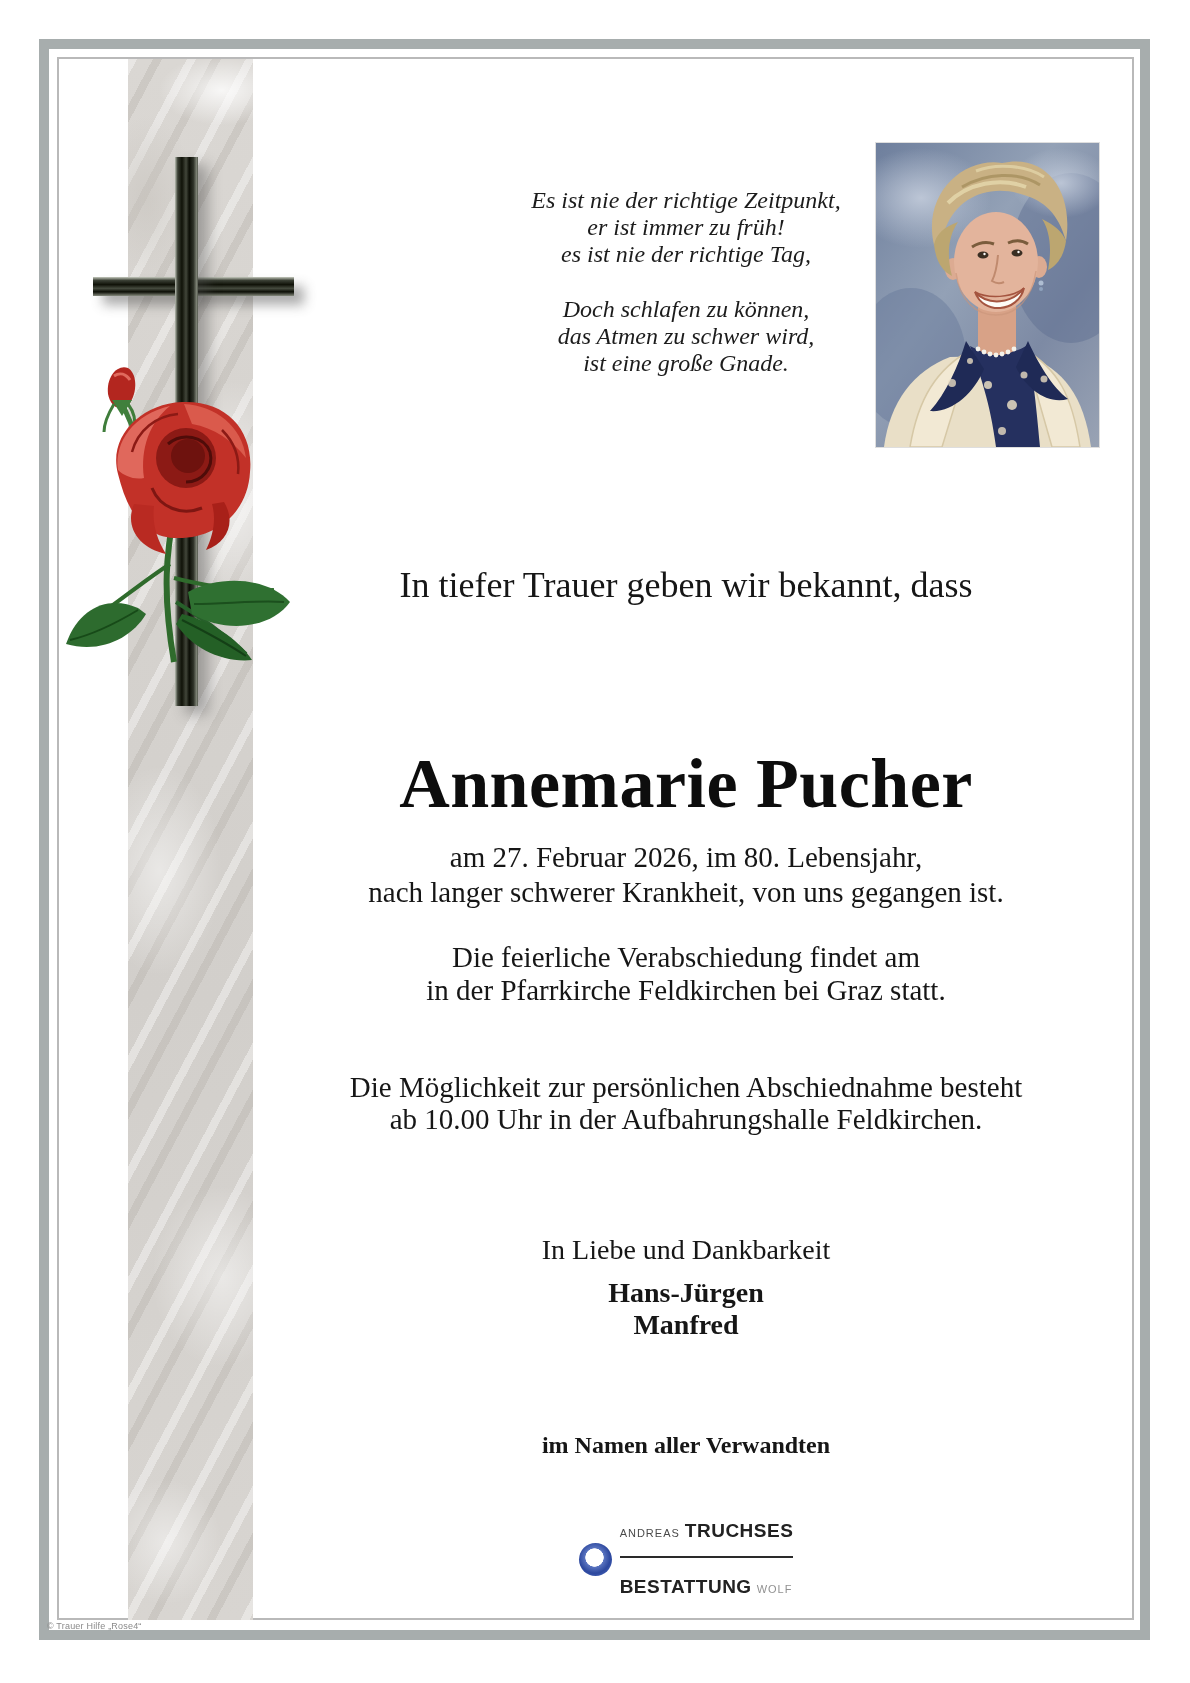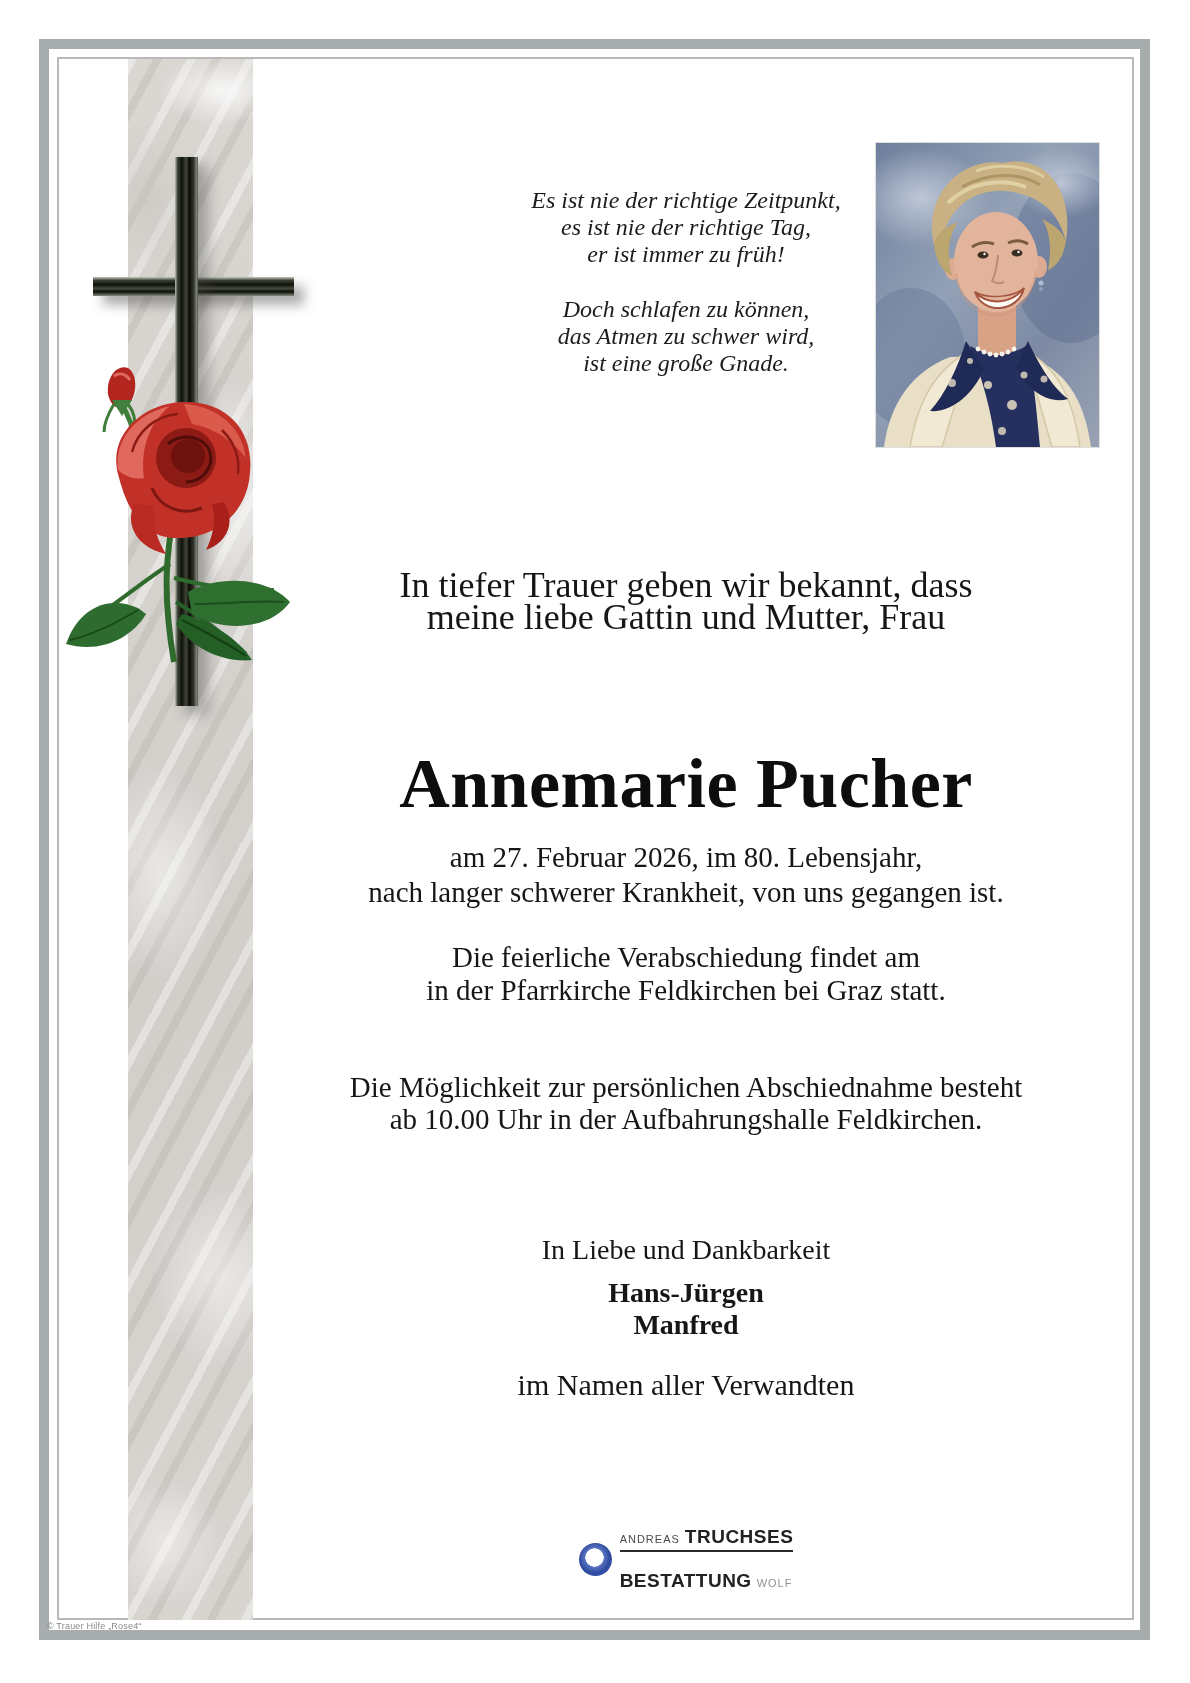--- a/index.html
+++ b/index.html
@@ -50,35 +50,35 @@
   .tblock{position:absolute;left:256px;width:860px;text-align:center;}
   .poem{top:187px;font-size:24px;line-height:27px;font-style:italic;color:#1c1c1c;}
   .poem .stanza2{margin-top:28px;}
   .announce{top:569px;font-size:36px;line-height:32px;}
   .name{top:700px;font-size:70px;font-weight:bold;letter-spacing:0.5px;color:#0d0d0d;margin-top:44px;}
   .death{top:840px;font-size:29px;line-height:35px;}
   .farewell{top:941px;font-size:29px;line-height:33px;}
   .condolence{top:1071px;font-size:29px;line-height:32px;}
   .intro{top:1234px;font-size:28px;}
   .names{top:1277px;font-size:28px;line-height:32px;font-weight:bold;}
-  .outro{top:1368px;font-size:30px;}
+  .outro{top:1432px;font-size:24px;font-weight:bold;}
   
   .logo{
     position:absolute;left:256px;top:1540px;width:860px;height:38px;
     display:flex;justify-content:center;align-items:center;gap:8px;
     font-family:"Liberation Sans",sans-serif;
   }
   .logo-ring{
     width:33px;height:33px;border-radius:50%;
     background:radial-gradient(circle at 47% 44%, #ffffff 0 35%, #5a74c0 37%, #2d489e 62%, #3f5cb2 78%, #6d88cc 100%);
   }
   .logo-text{display:flex;flex-direction:column;}
   .logo-line1{
     display:flex;align-items:baseline;gap:5px;
-    border-bottom:2px solid #2a2a2a;padding-bottom:2px;
+    border-bottom:2px solid #2a2a2a;padding-bottom:14px;
   }
   .logo-small{font-size:11px;letter-spacing:1px;color:#4a4a4a;}
   .logo-big{font-size:19px;font-weight:bold;letter-spacing:0.5px;color:#222222;}
   .logo-line2{display:flex;align-items:baseline;gap:5px;margin-top:18px;}
   .logo-wolf{font-size:11px;letter-spacing:1px;color:#919191;}
   
   .copyright{
     position:absolute;left:47px;top:1621px;
     font-family:"Liberation Sans",sans-serif;font-size:9px;color:#8a8a8a;letter-spacing:.2px;
   }
@@ -200,33 +200,32 @@
       <circle cx="142.5" cy="109" r="1.2" fill="#ffffff"></circle>
       <path d="M122,112 C121,124 119,132 116,138 q6,4 12,1" stroke="#c08a6e" stroke-width="2" fill="none"></path>
       <path d="M99,149 C112,163 136,161 148,145 C142,170 107,172 99,149 Z" fill="#fdfbf6" stroke="#a4543f" stroke-width="2"></path>
       <path d="M99,149 C112,156 136,155 148,145" stroke="#a4543f" stroke-width="1.5" fill="none"></path>
     </svg>
   </div>
 
   <div class="tblock poem">
     <div class="stanza1">
       <div>Es ist nie der richtige Zeitpunkt,</div>
+      <div>er ist immer zu früh!</div>
       <div>es ist nie der richtige Tag,</div>
-      <div>er ist immer zu früh!</div>
     </div>
     <div class="stanza2">
       <div>Doch schlafen zu können,</div>
       <div>das Atmen zu schwer wird,</div>
       <div>ist eine große Gnade.</div>
     </div>
   </div>
 
   <div class="tblock announce">
     <div>In tiefer Trauer geben wir bekannt, dass</div>
-    <div>meine liebe Gattin und Mutter, Frau</div>
   </div>
 
   <div class="tblock name">Annemarie Pucher</div>
 
   <div class="tblock death">
     <div>am 27. Februar 2026, im 80. Lebensjahr,</div>
     <div>nach langer schwerer Krankheit, von uns gegangen ist.</div>
   </div>
 
   <div class="tblock farewell">

